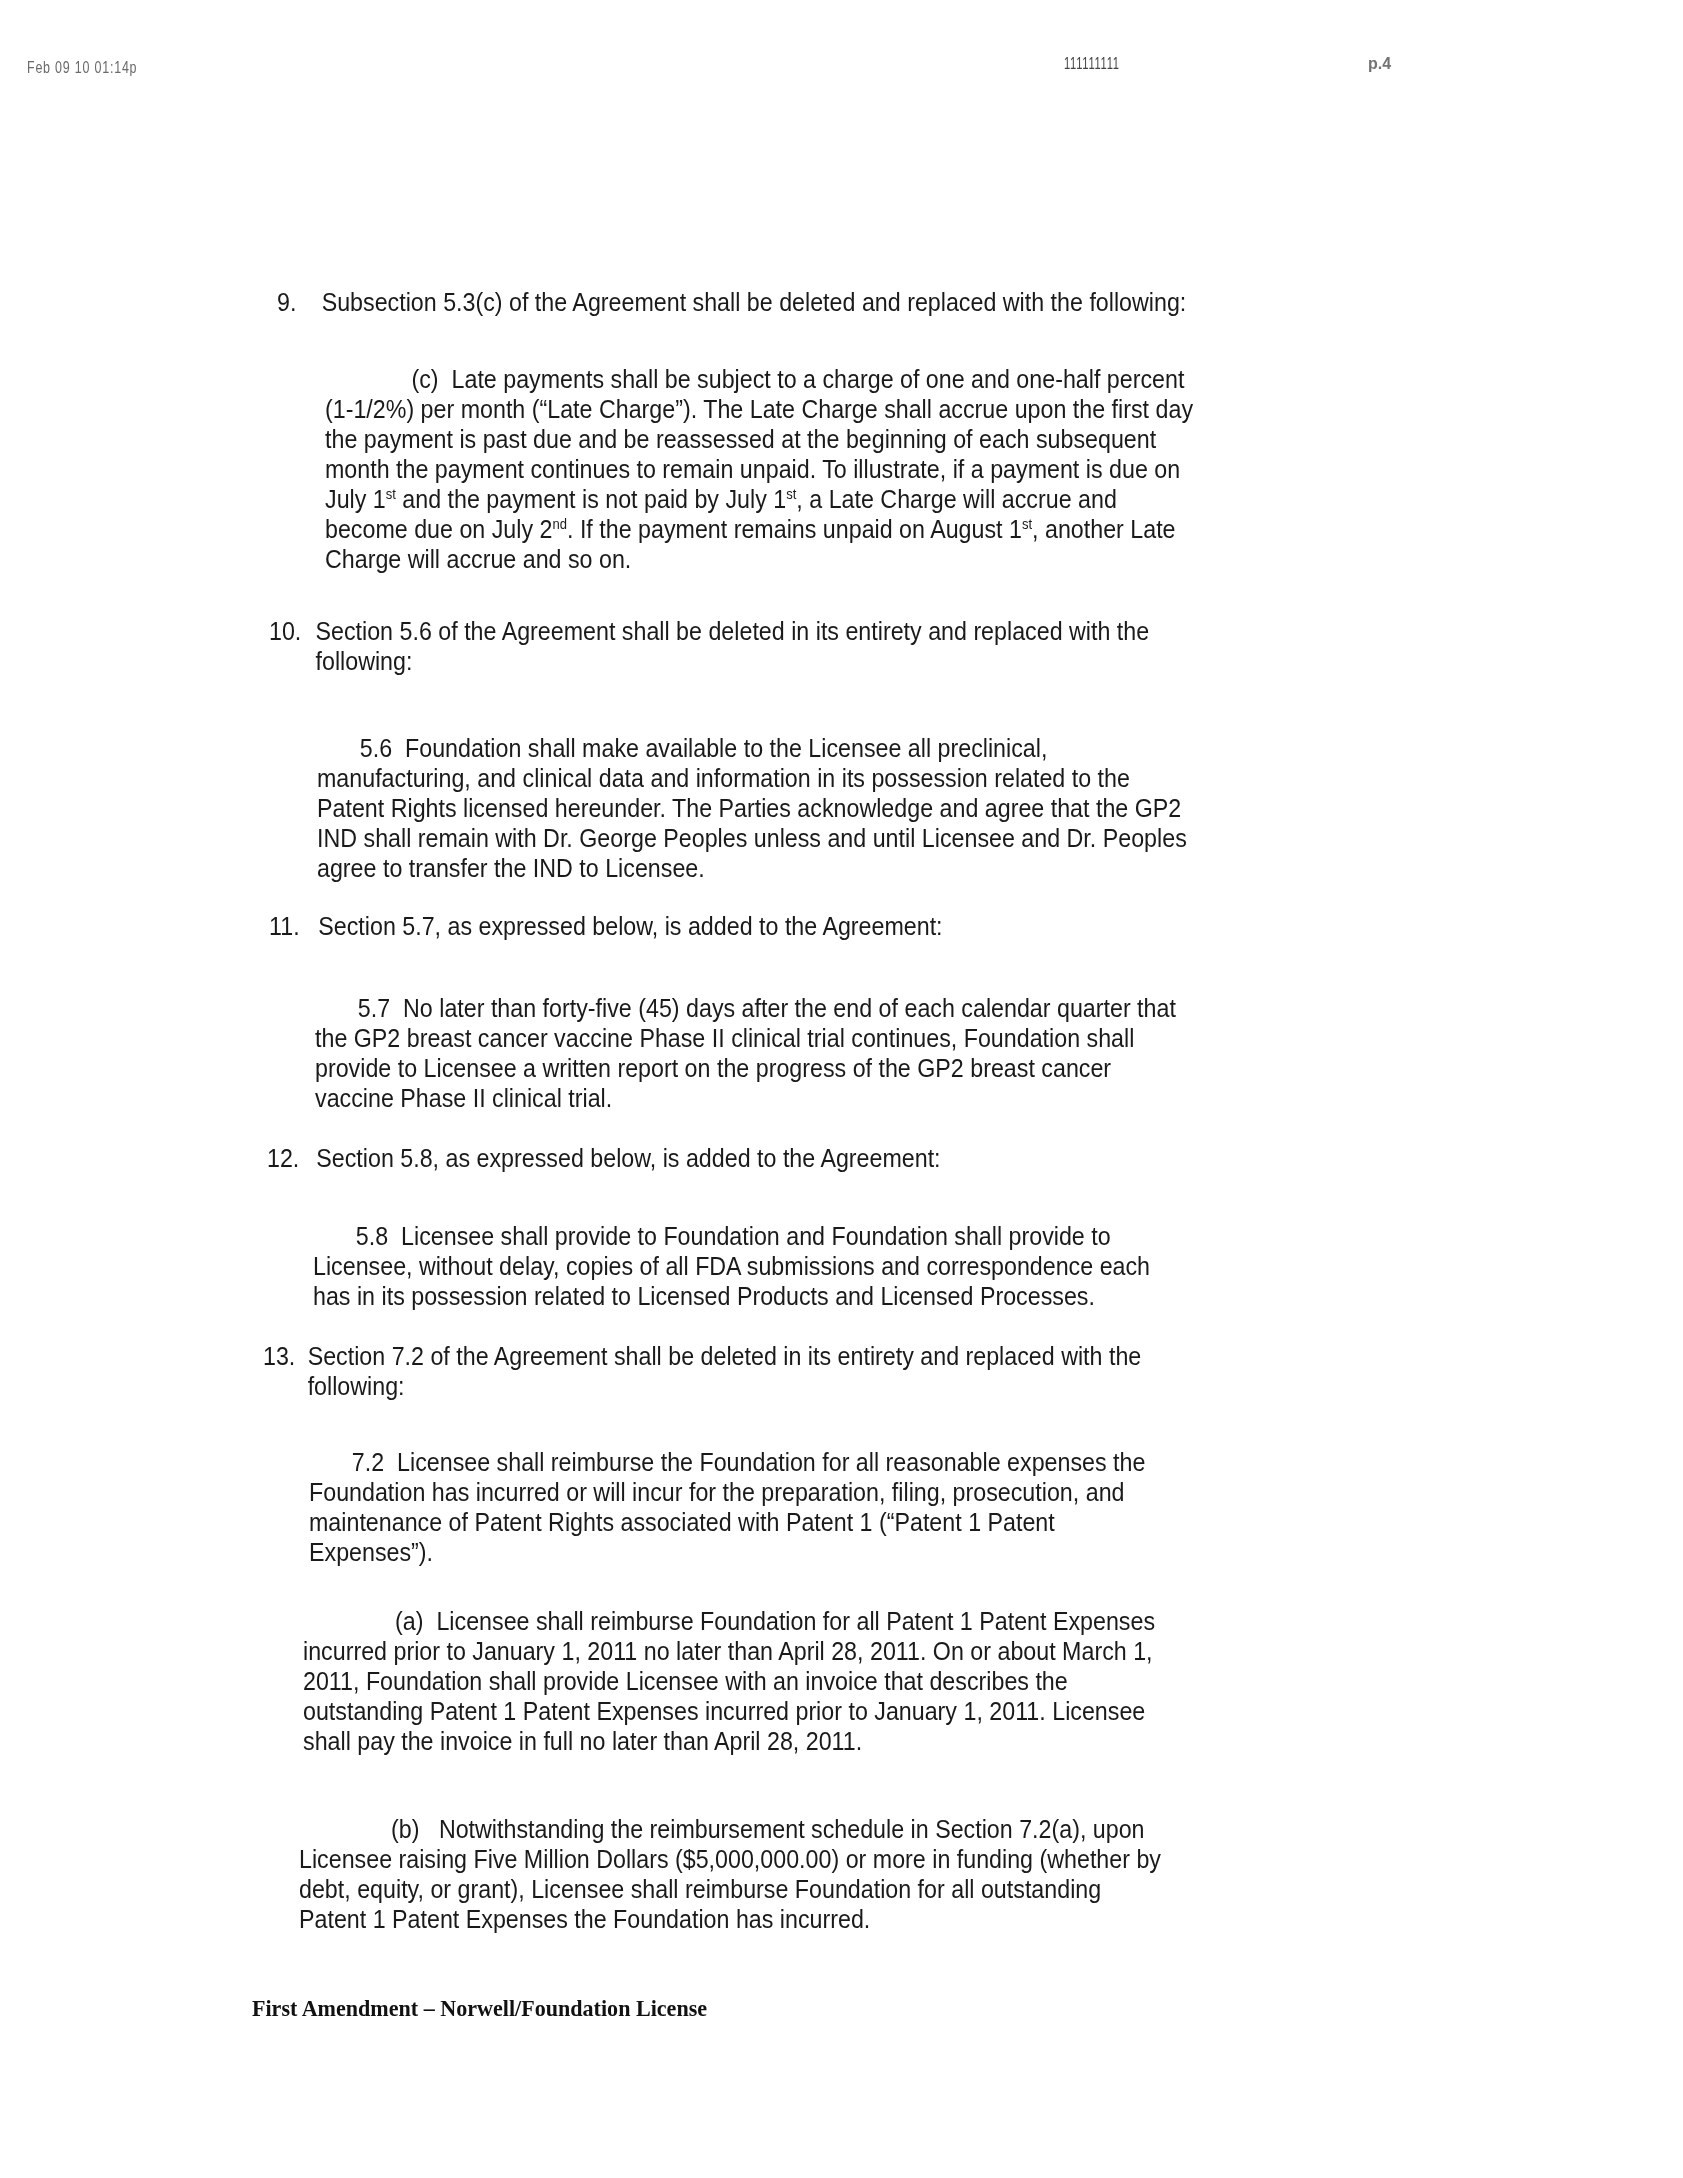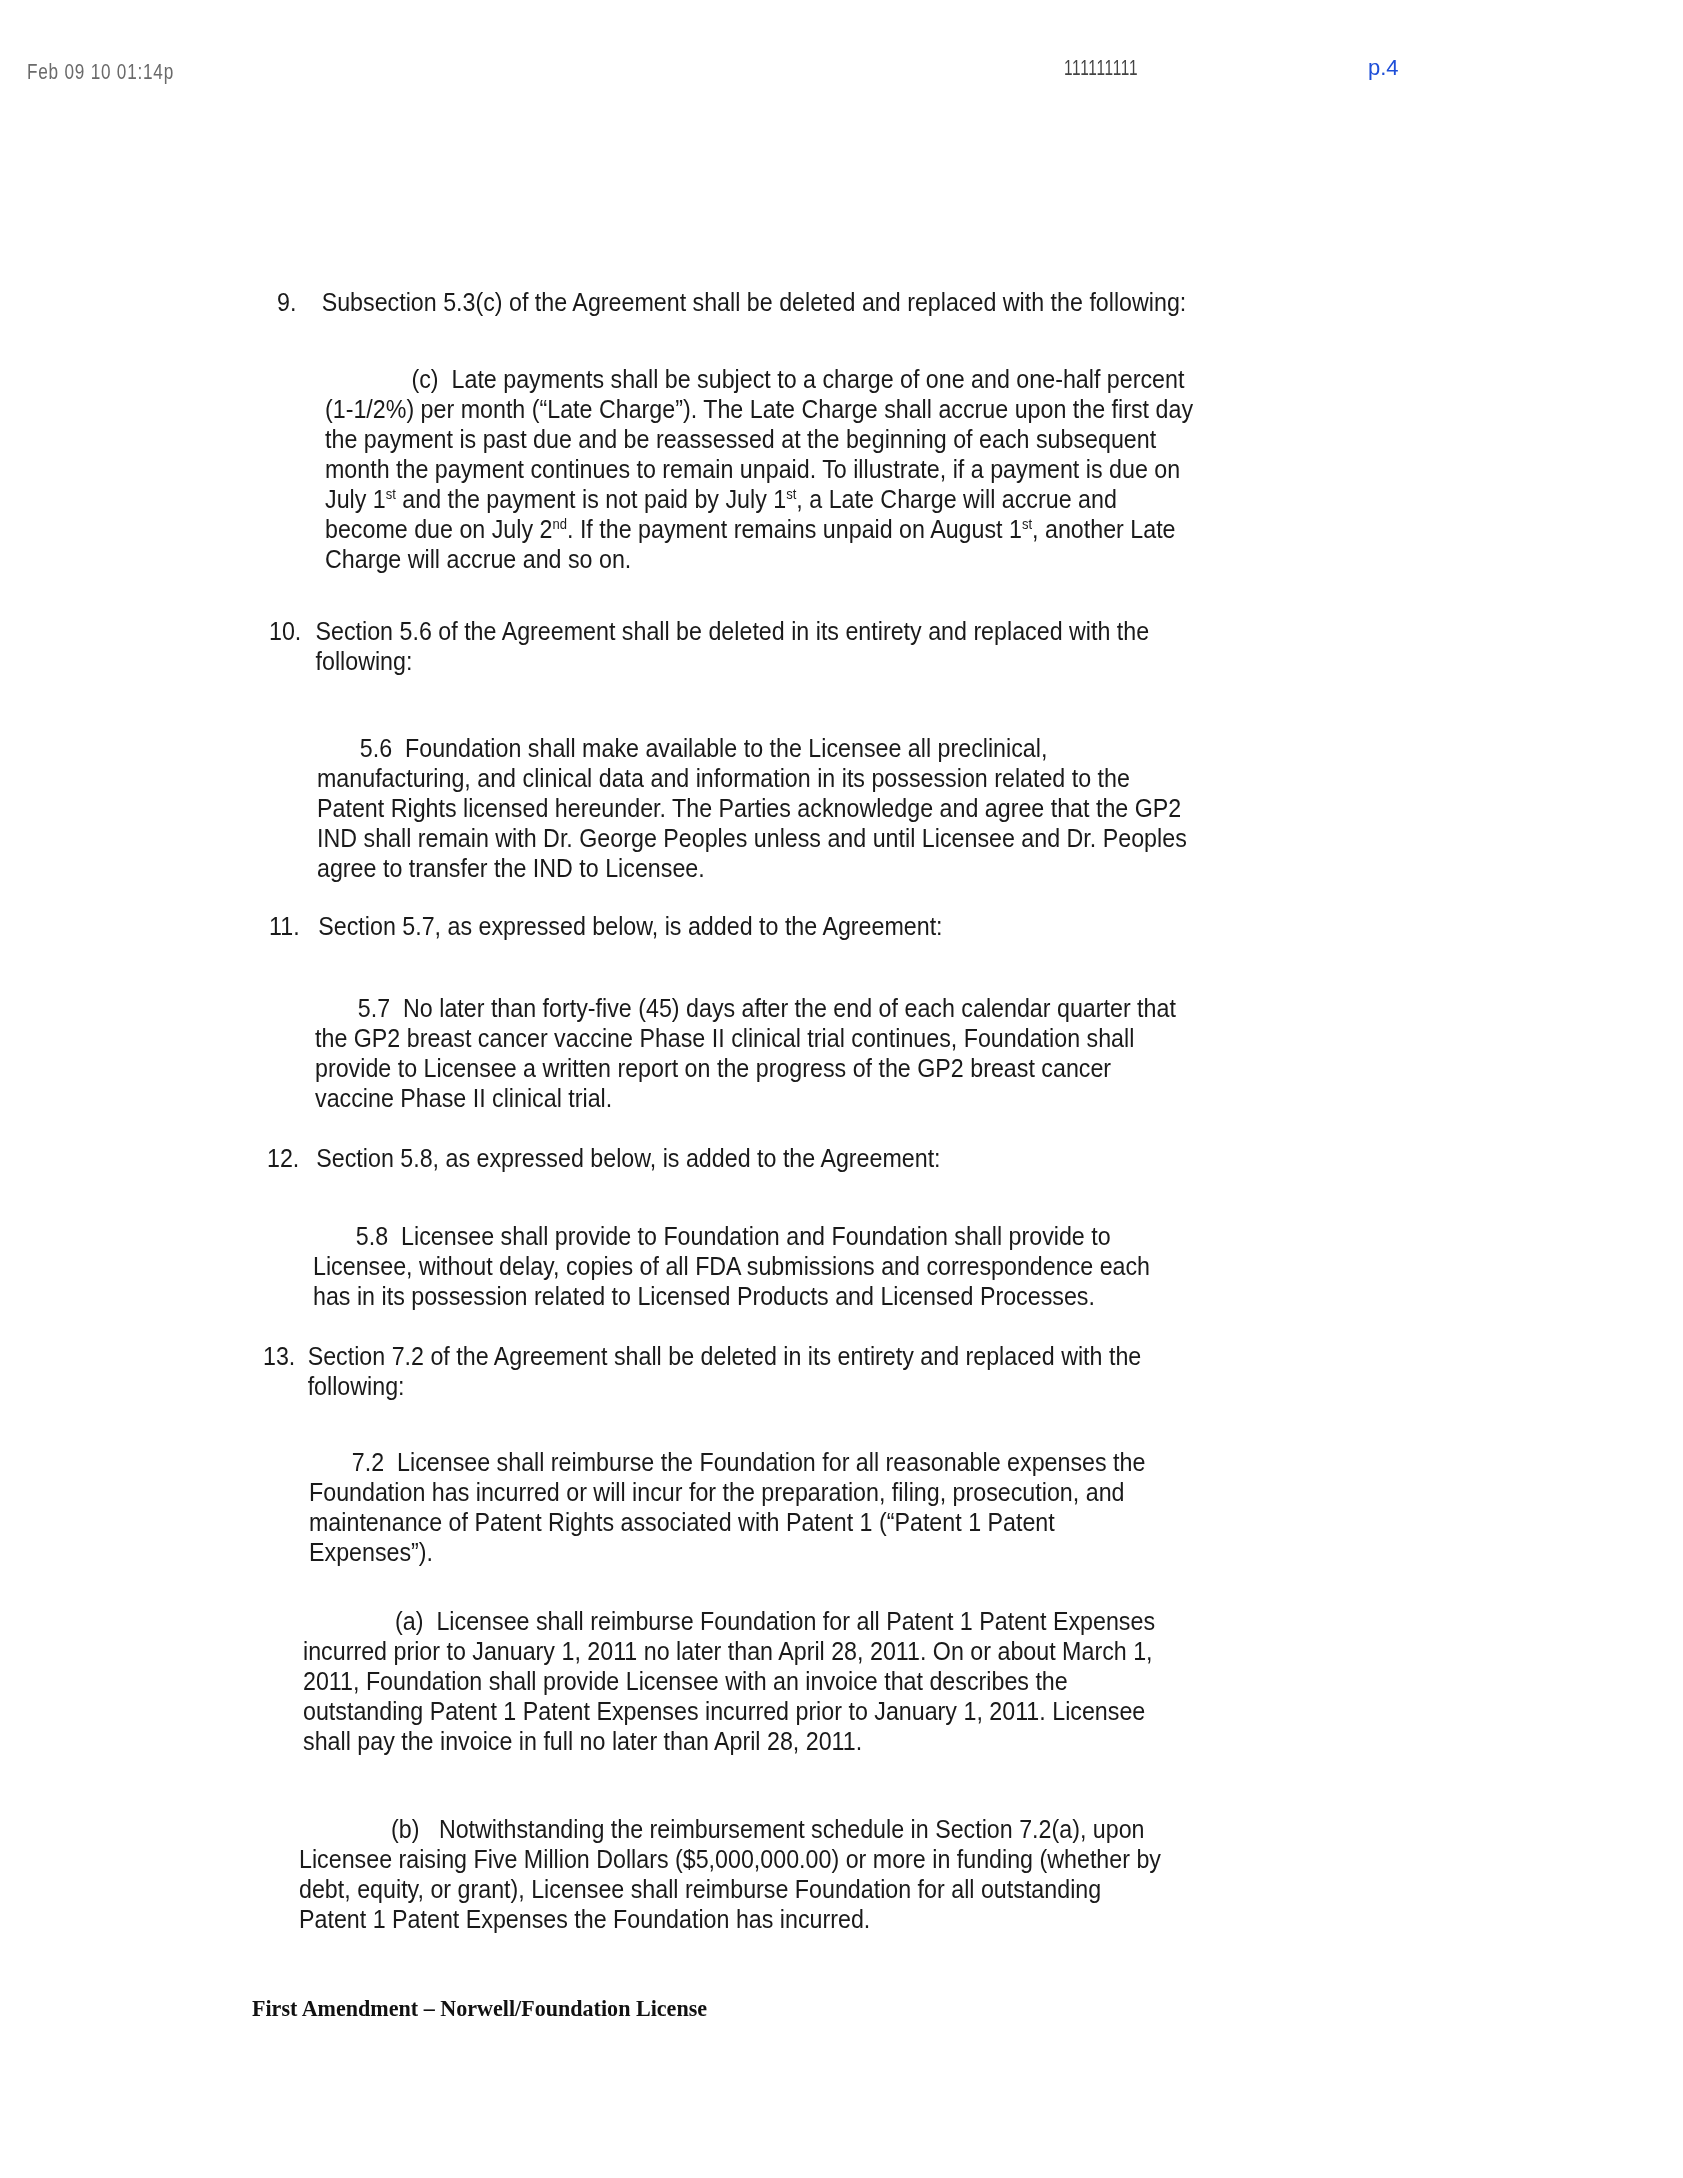--- a/index.html
+++ b/index.html
@@ -1,24 +1,24 @@
 <!DOCTYPE html>
 <html><head>
 <meta charset="utf-8">
 <style>
   html, body { margin: 0; padding: 0; background: #ffffff; }
   body {
     width: 1683px; height: 2178px; position: relative; overflow: hidden;
     font-family: "Liberation Sans", sans-serif; color: #1a1a1a;
   }
   .fax-header { position: absolute; top: 51px; left: 0; width: 1560px; height: 40px;
-    font-family: "Liberation Sans Narrow", "Liberation Sans", sans-serif; font-size: 22px; color: #6a6a6a; }
+    font-family: "Liberation Sans Narrow", "Liberation Sans", sans-serif; font-size: 16px; color: #6a6a6a; }
   .fax-left { position: absolute; left: 27px; top: 8px; letter-spacing: 1px; transform: scaleX(0.78); transform-origin: left; }
   .fax-center { position: absolute; left: 1064px; top: 4px; color: #444; transform: scaleX(0.7); transform-origin: left; letter-spacing: 1px; }
-  .fax-right { position: absolute; left: 1368px; top: 4px; color: #1d4ed8; }
+  .fax-right { position: absolute; left: 1368px; top: 4px; color: #737373; font-weight: bold; }
 
   .content { position: absolute; left: 0; top: 0; width: 1683px; }
   .text { font-size: 25px; line-height: 30px; transform: scaleX(0.93); transform-origin: left top; }
   .block { position: absolute; }
   sup { font-size: 14px; line-height: 0; vertical-align: super; }
 
   .footer { position: absolute; left: 252px; top: 1995px;
     font-family: "Liberation Serif", serif; font-weight: bold; font-size: 24px; color: #111;
     transform: scaleX(0.92); transform-origin: left; }
 </style>

